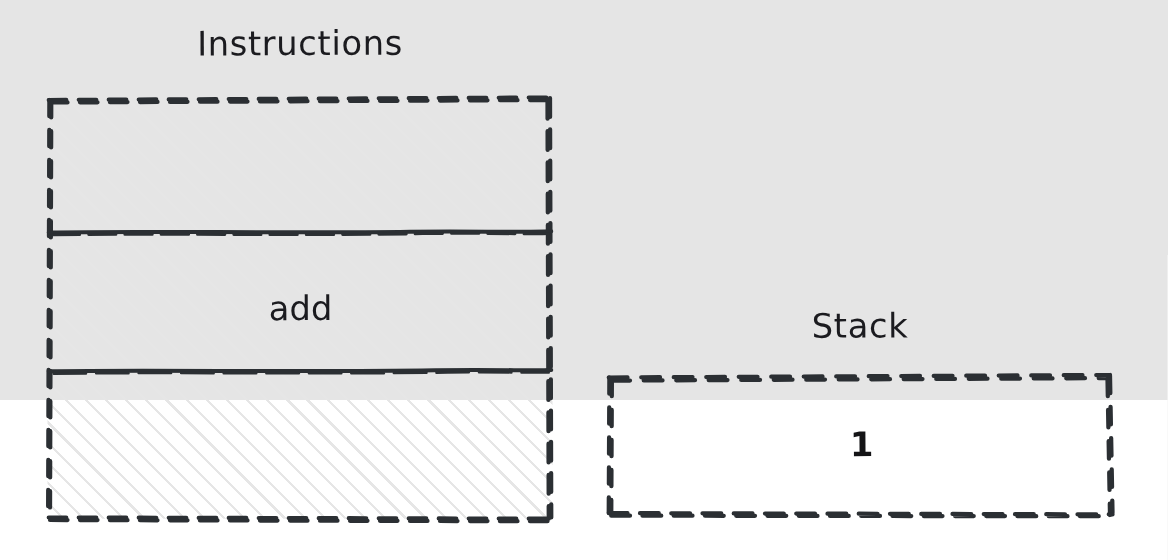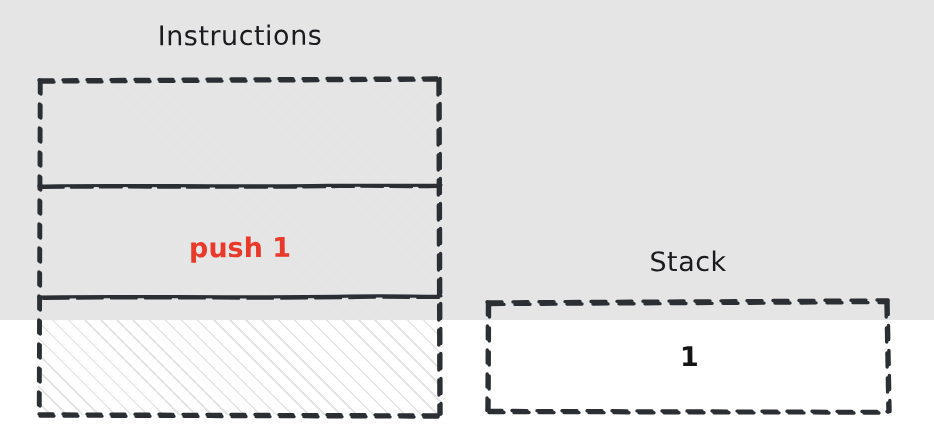--- a/index.html
+++ b/index.html
@@ -178,21 +178,21 @@
 
       <path d="M11,117 C90,115.4 200,118 300,116.4 C350,115.8 390,117 413,116" stroke-width="3.2"></path>
       <path d="M14,119 C100,117.6 210,119.8 310,118 C360,117.2 395,118.6 411,118" stroke-width="2.2" stroke-dasharray="22 7"></path>
 
       <path d="M11,228 C100,226.6 210,229 320,227.2 C370,226.4 398,227.8 413,227" stroke-width="3.2"></path>
       <path d="M15,230 C110,228.6 230,230.6 330,229 C375,228.4 400,229.4 411,229" stroke-width="2.0" stroke-dasharray="26 8"></path>
     </svg>
 
     <div class="rows">
       <div class="ins-row">
-        <span class="ins-label active">push 1</span>
+        <span class="ins-label">add</span>
       </div>
     </div>
   </div>
 
   <div id="stack-title" class="panel-title">Stack</div>
 
   <div id="stack-box" class="sketch-box">
 
     <svg class="border-svg" width="426" height="131" viewBox="0 0 426 131">
       <path d="M11,11 L412,9 M13,13.5 L410,11.5" stroke-width="3.4" stroke-dasharray="15 11"></path>

